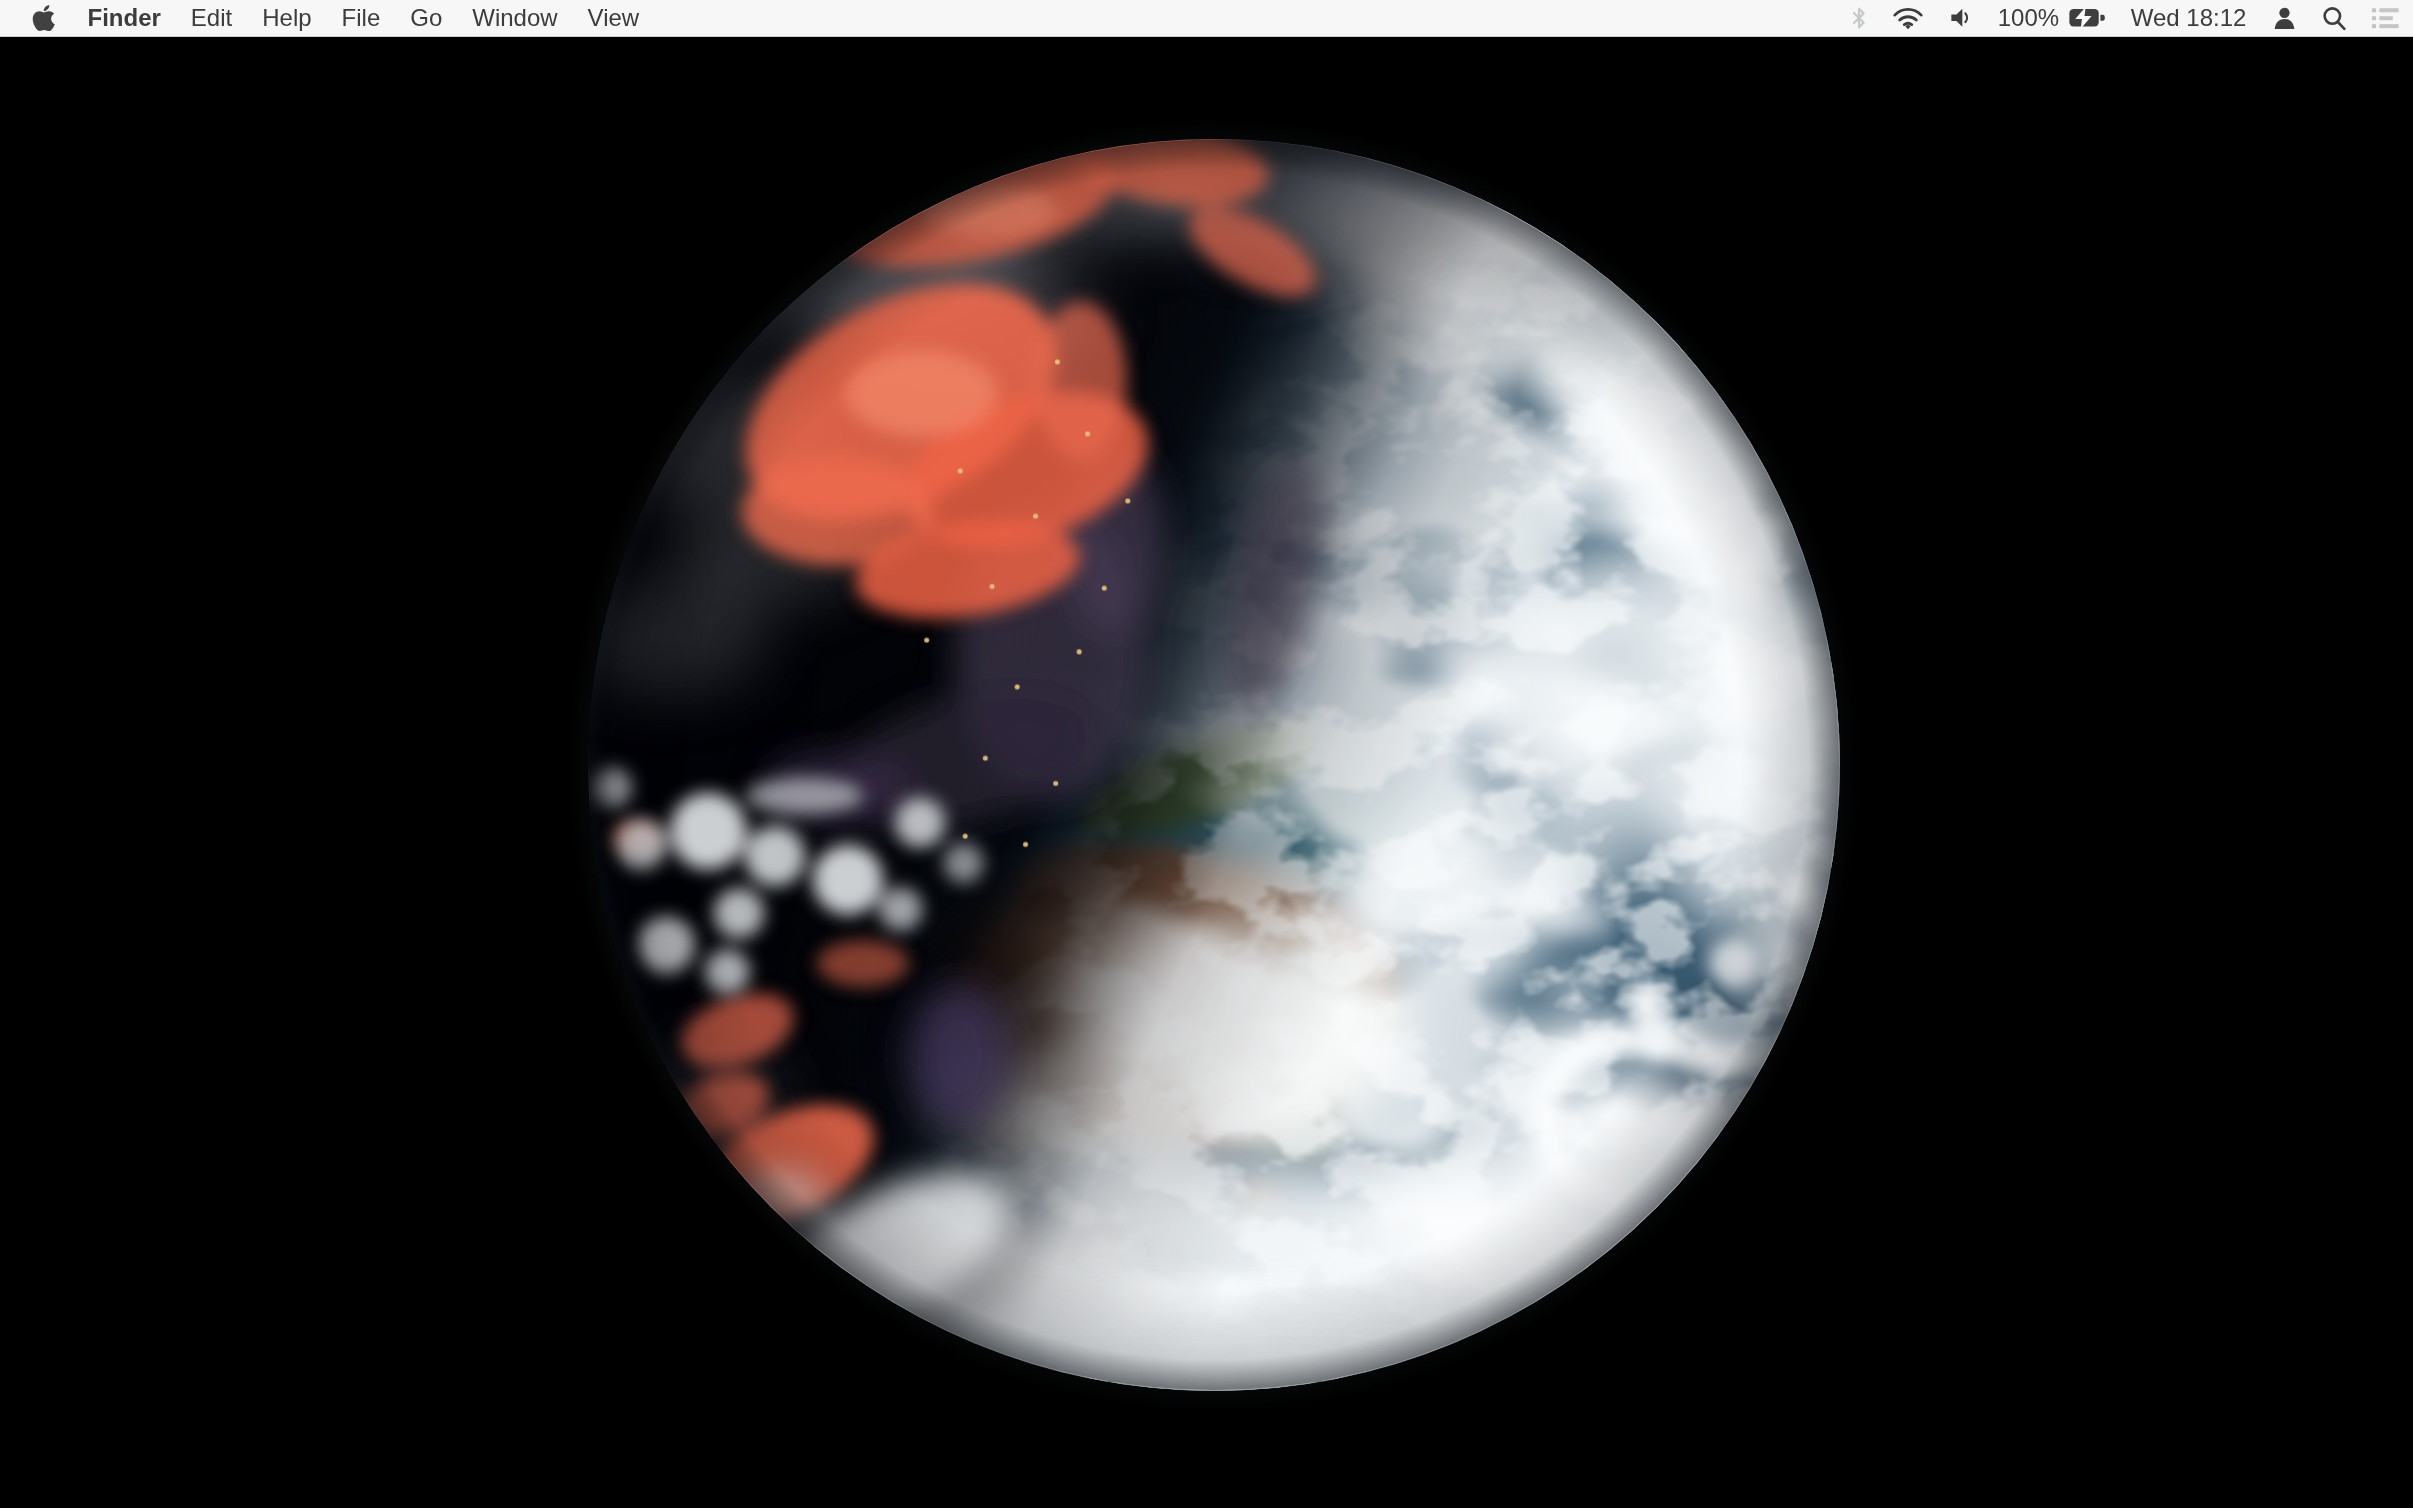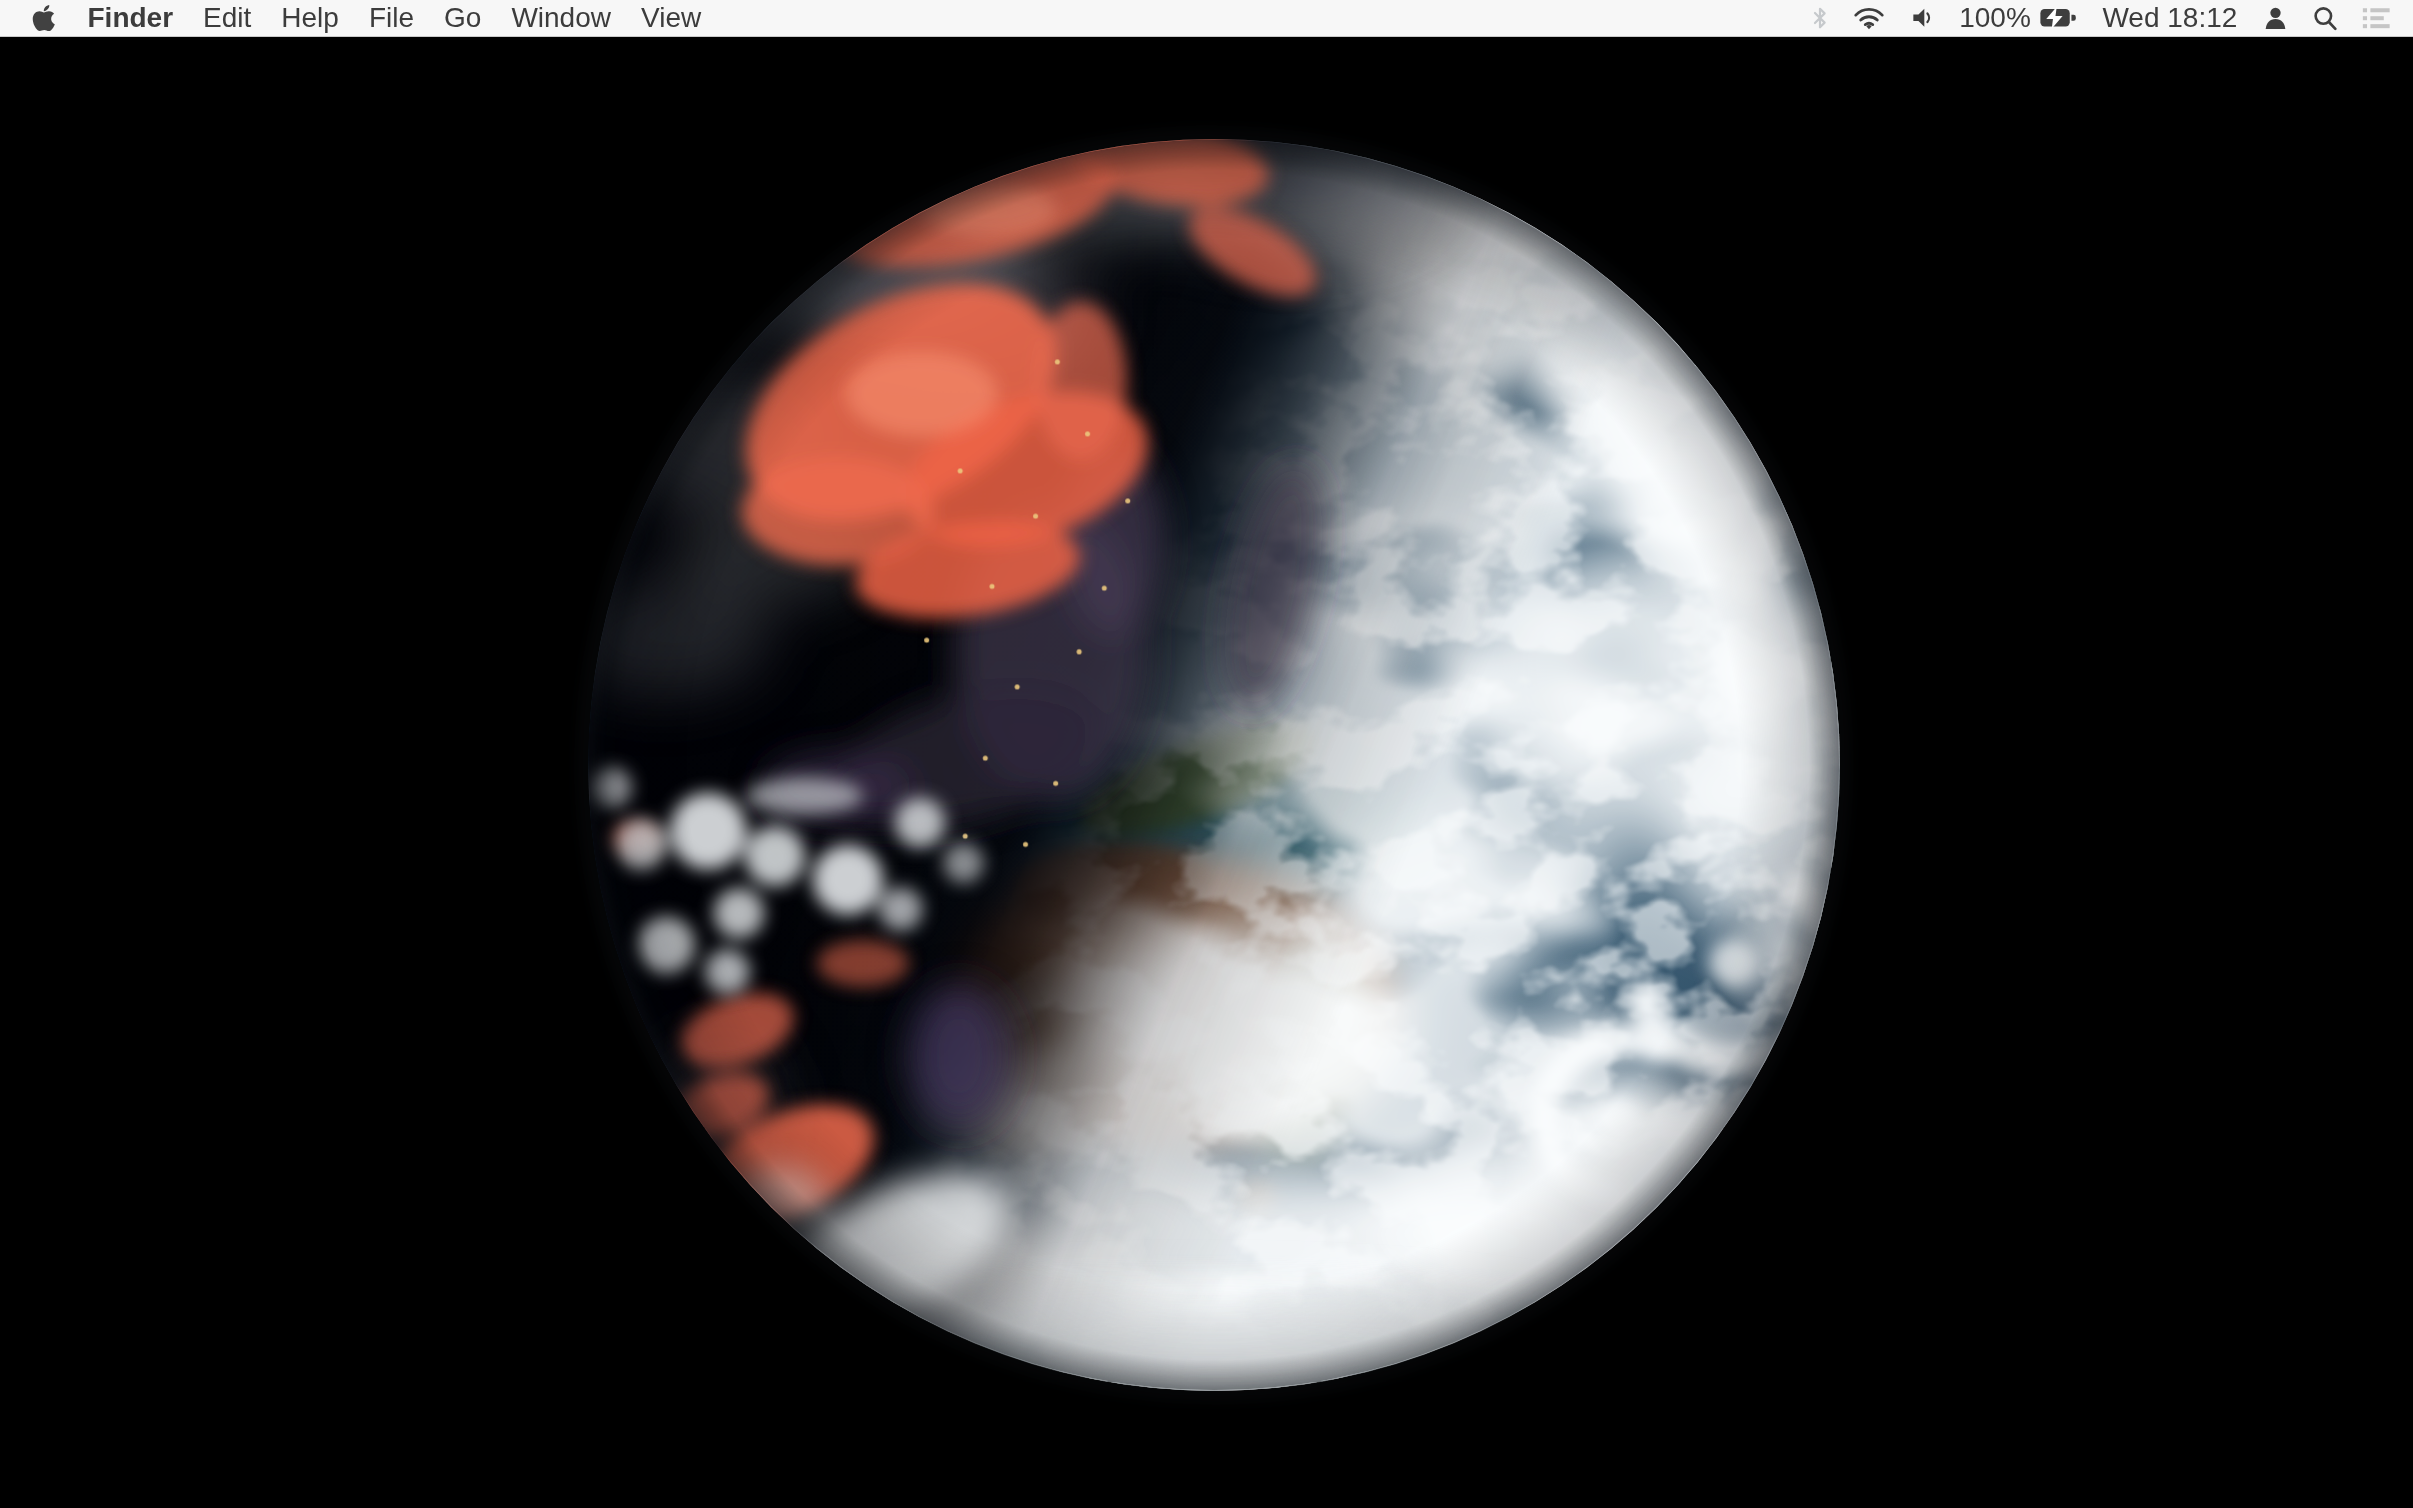--- a/index.html
+++ b/index.html
@@ -3,26 +3,26 @@
 <meta charset="utf-8">
 <style>
   html,body{margin:0;padding:0;background:#000;}
   .screen{position:relative;width:2413px;height:1508px;overflow:hidden;background:#000;
           font-family:"Liberation Sans","DejaVu Sans",sans-serif;}
   .wallpaper{position:absolute;inset:0;}
   .wallpaper svg{display:block;}
   
   .menubar{position:absolute;top:0;left:0;right:0;height:37px;background:#f7f7f7;
            border-bottom:0.8px solid rgba(0,0,0,.18);display:flex;align-items:center;
-           box-sizing:border-box;z-index:10;font-size:28px;color:#3c3c3c;}
+           box-sizing:border-box;z-index:10;font-size:24px;color:#3c3c3c;}
   .menu-left{display:flex;align-items:center;height:100%;padding-left:17px;}
   .menu-item{display:flex;align-items:center;height:100%;padding:0 15px;white-space:nowrap;cursor:default;}
   .menu-item.apple{padding:0 17px 0 15px;}
   .menu-item.bold{font-weight:bold;}
-  .status{margin-left:auto;display:flex;align-items:center;height:100%;padding-right:10px;}
+  .status{margin-left:auto;display:flex;align-items:center;height:100%;padding-right:1px;}
   .status-item{display:flex;align-items:center;height:100%;padding:0 12.6px;}
   .battery-group .pct{margin-right:8.4px;}
   .stext{white-space:nowrap;}
   svg.mi{display:block;}
 </style>
 </head>
 <body>
 
 <div class="screen">
 

